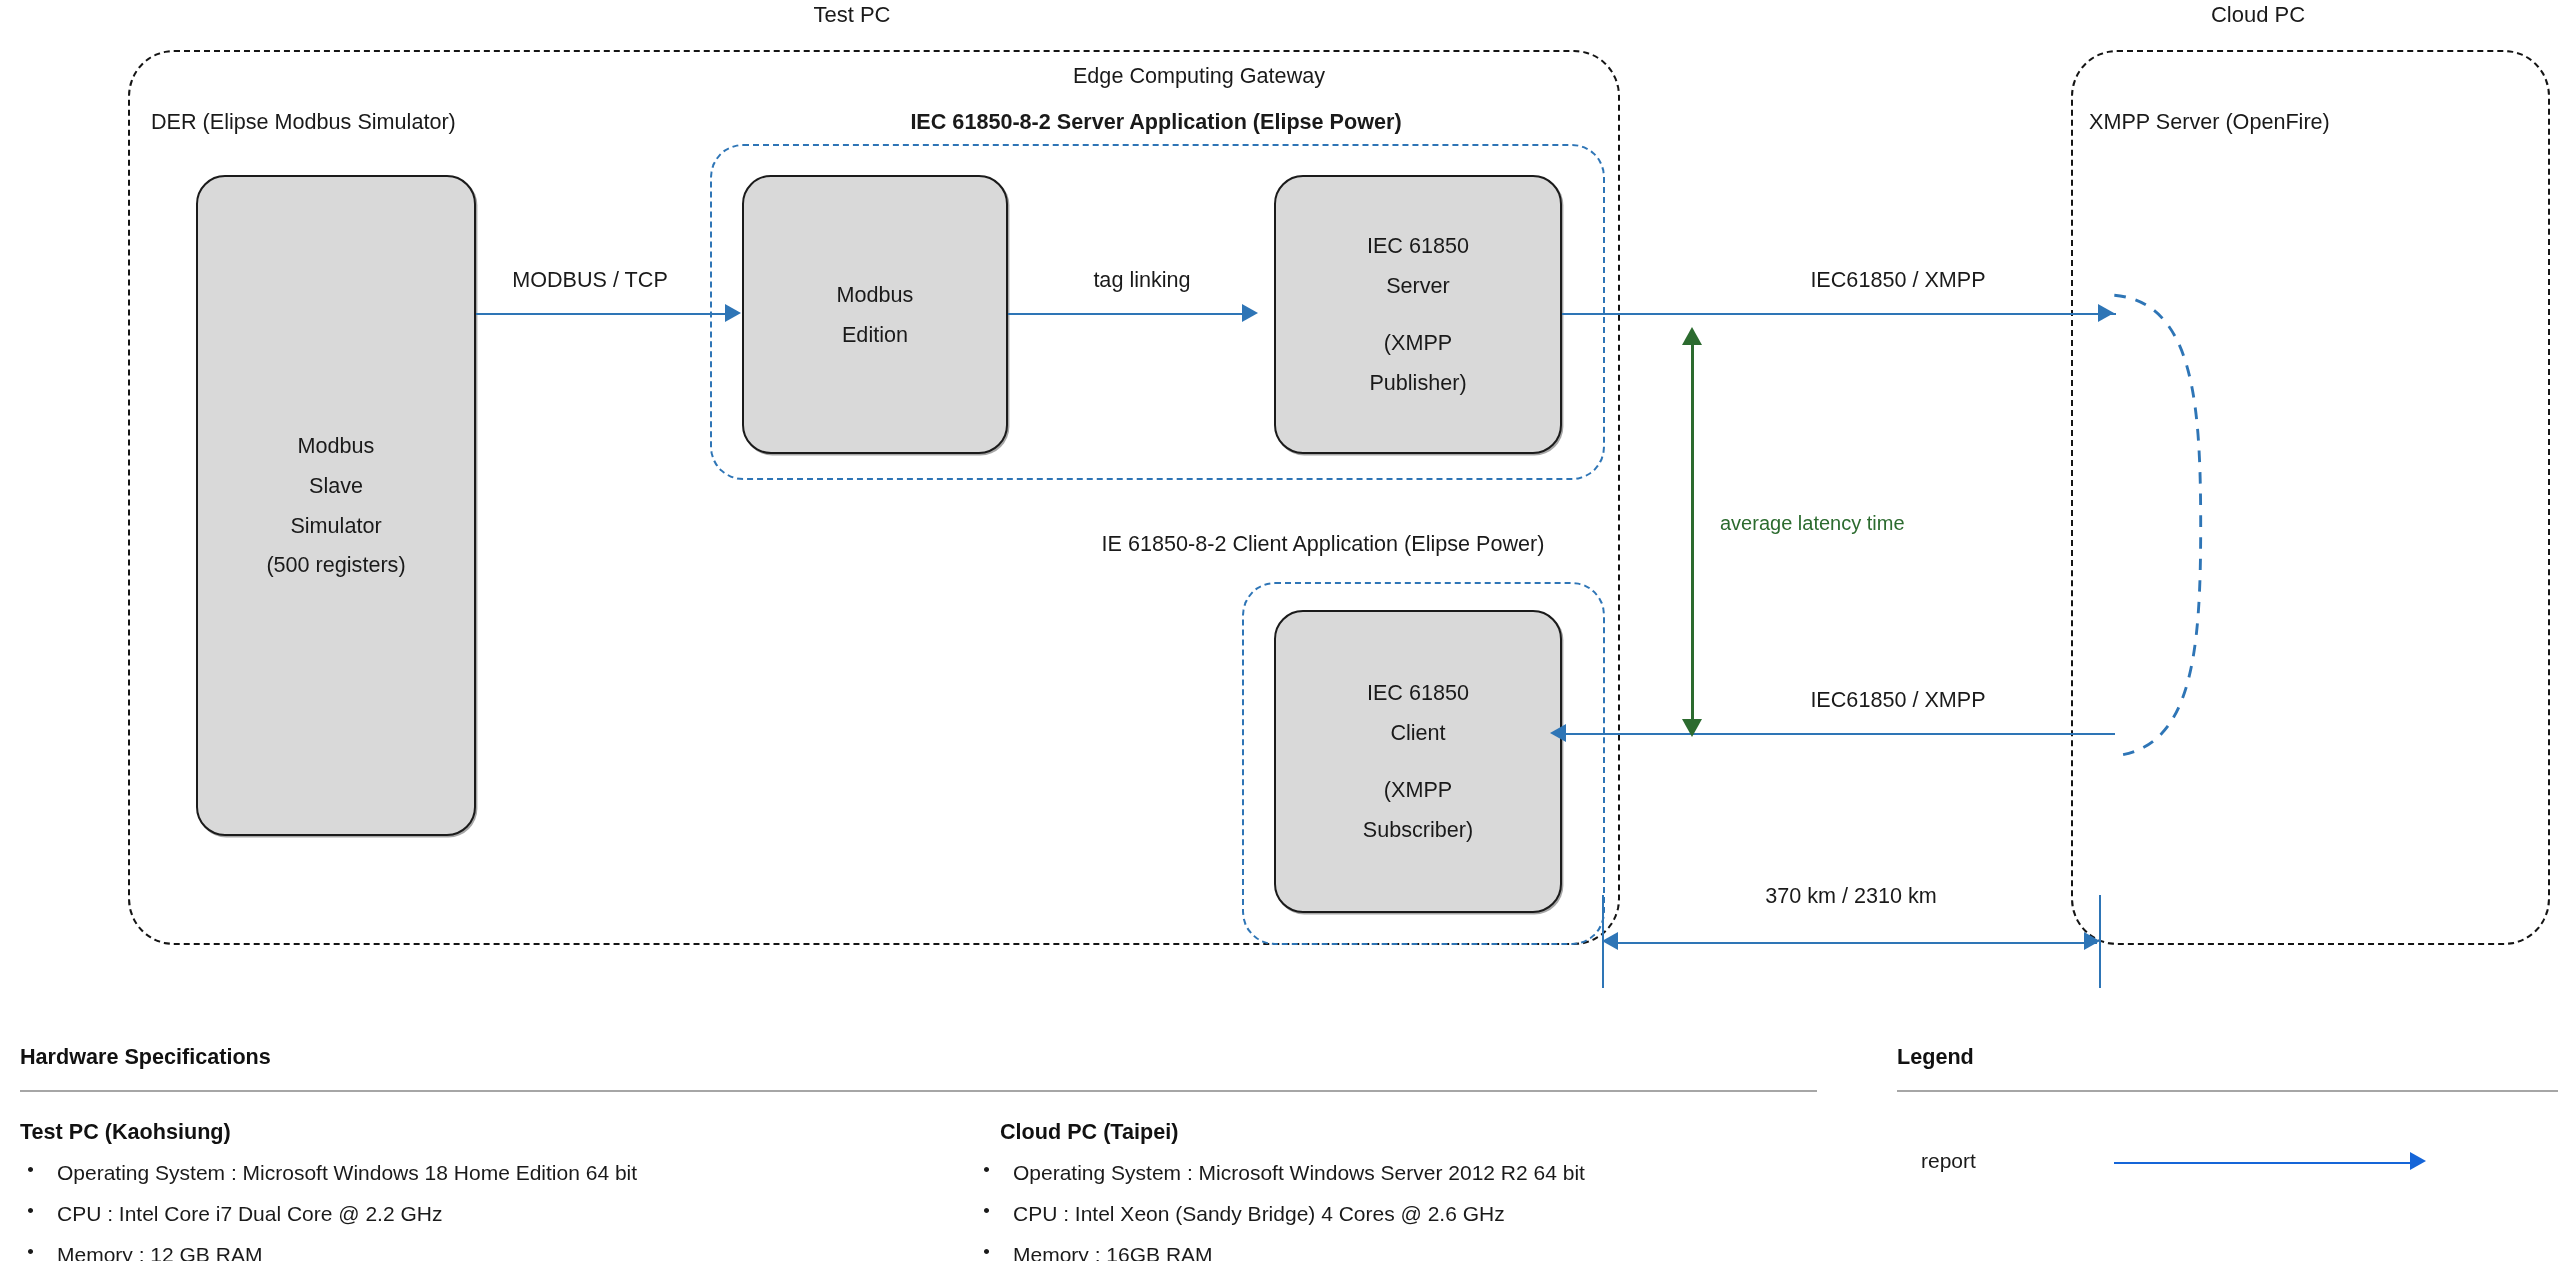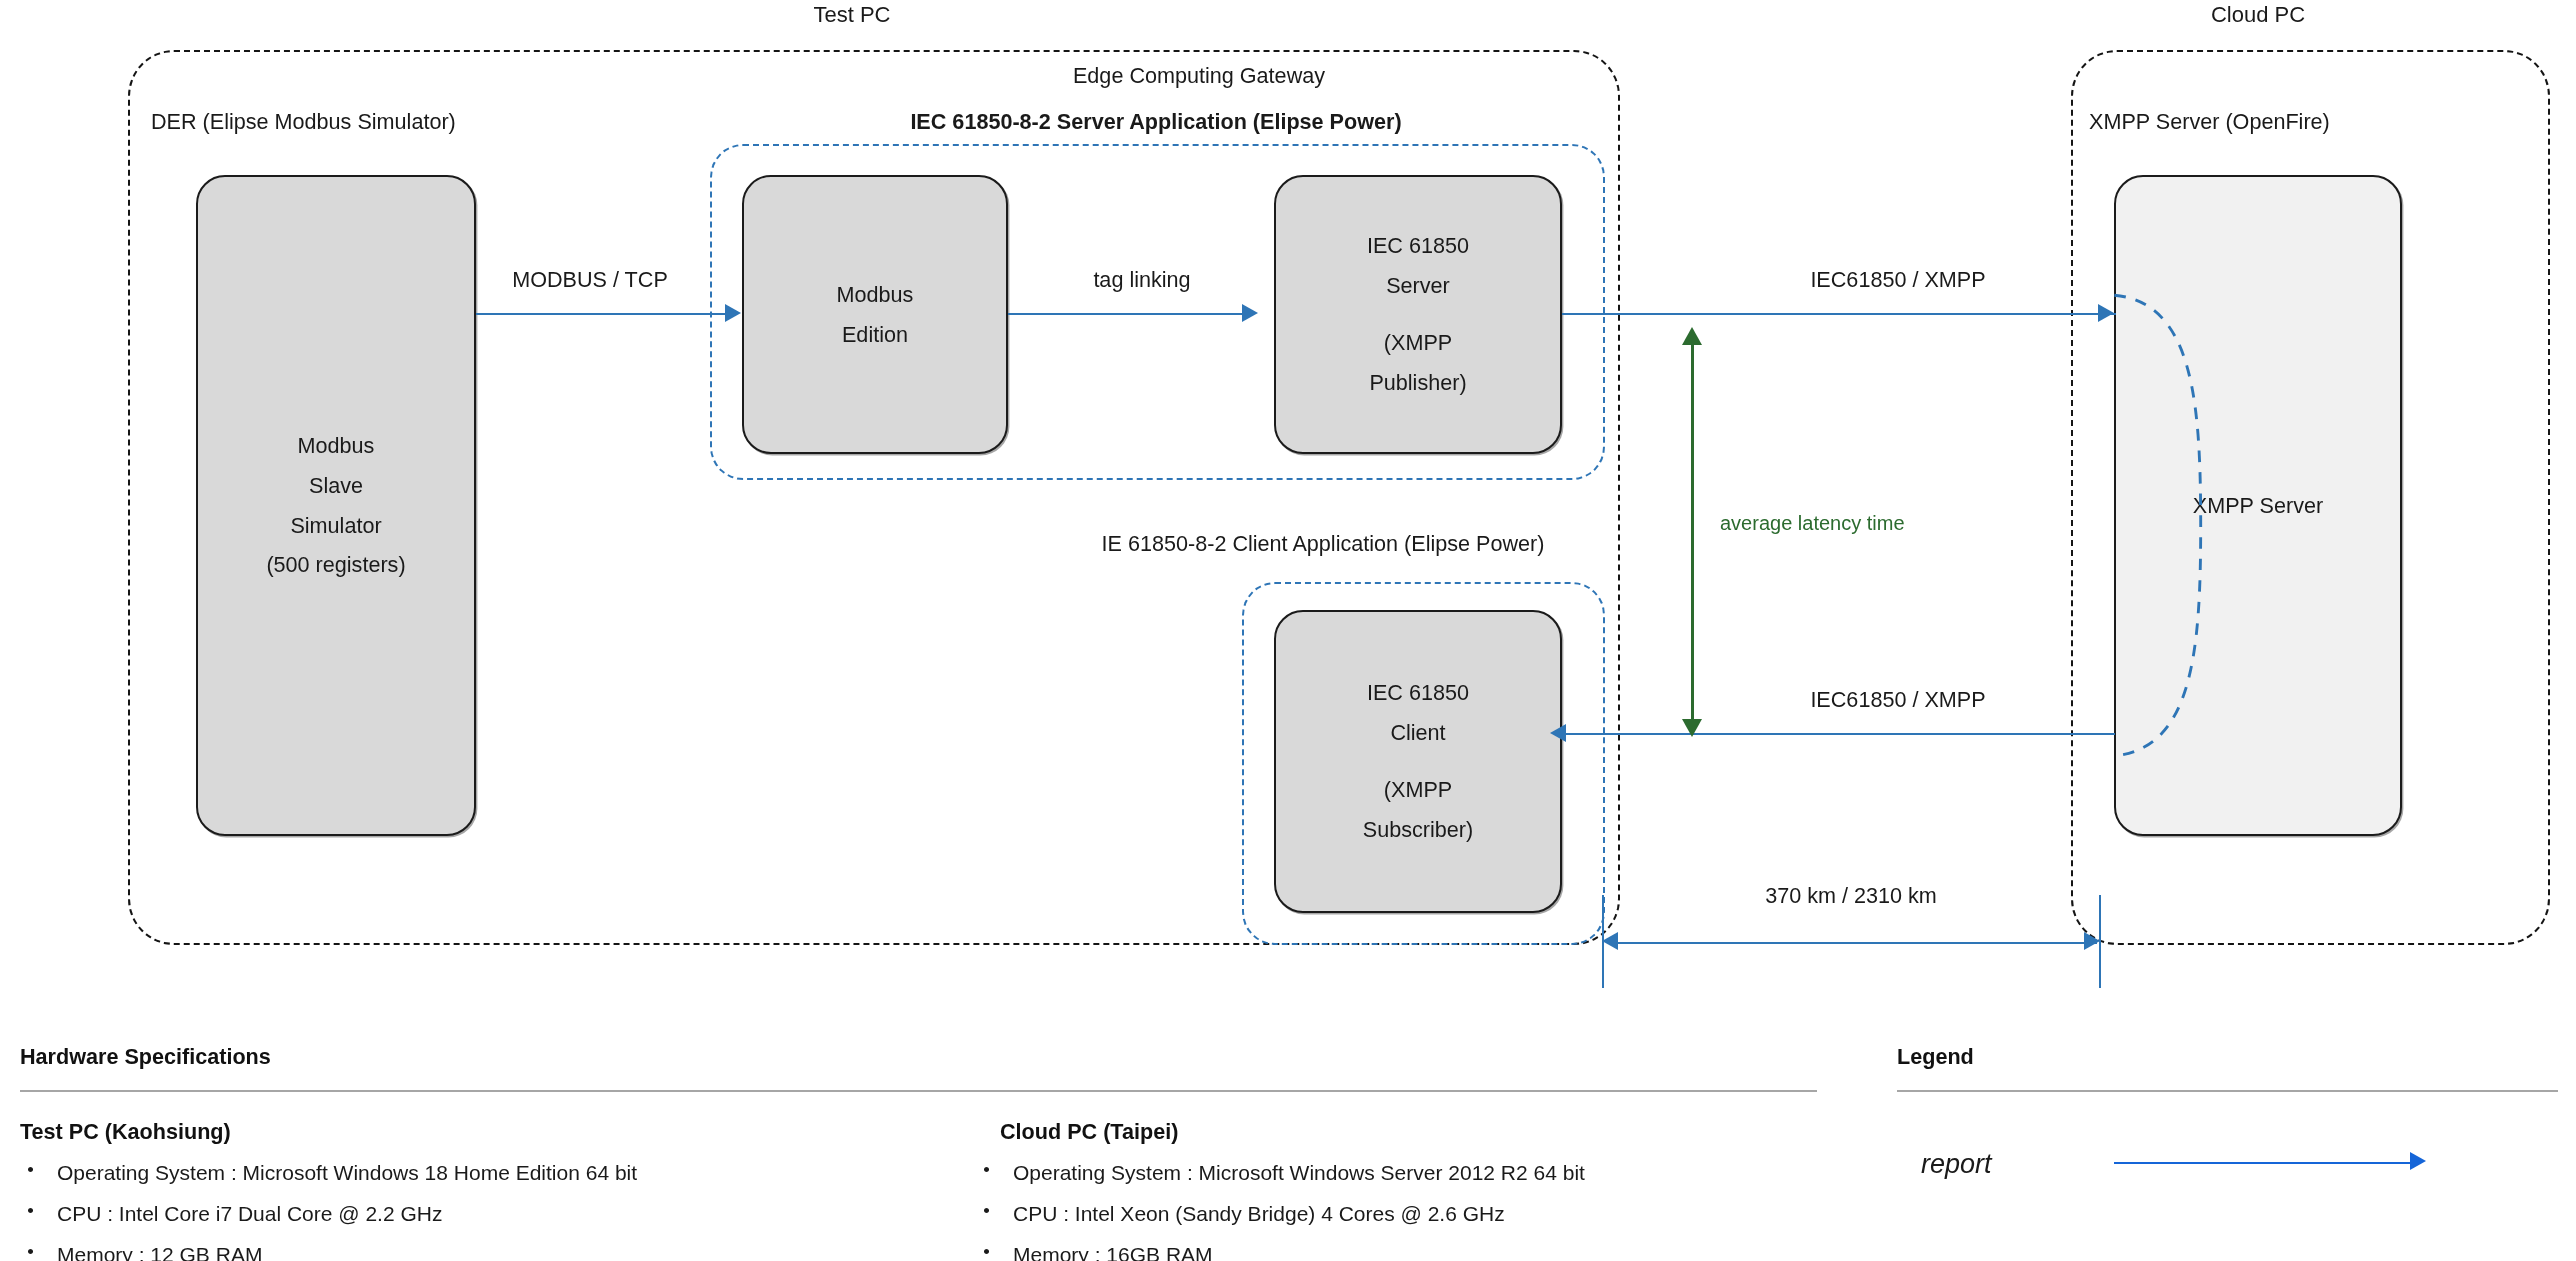--- a/index.html
+++ b/index.html
@@ -151,24 +151,23 @@
   }
   .bullets li::before {
     content: "\2022";
     position: absolute;
     left: 7.2px;
     top: -1.4px;
     font-size: 18.7px;
   }
   .legend-item {
     position: absolute;
-    font-size: 27px;
+    font-size: 21px;
     color: #1a1a1a;
     white-space: nowrap;
-    font-style: italic;
   }
   .legend-line {
     position: absolute;
     height: 0;
     border-top: 2.9px solid #1565D8;
   }
   .legend-arrow {
     position: absolute;
     width: 0; height: 0;
     border-left: 16px solid #1565D8;
@@ -231,25 +230,20 @@
   <div class="node" style="left:1274px; top:610px; width:288px; height:303px;">
     <div class="nodetext">
       <div>IEC 61850</div>
       <div>Client</div>
       <div style="height:17px;"></div>
       <div>(XMPP</div>
       <div>Subscriber)</div>
     </div>
   </div>
 
-  <div class="node light" style="left:2114px; top:175px; width:288px; height:661px;">
-    <div class="nodetext">
-      <div>XMPP Server</div>
-    </div>
-  </div>
 
   <svg class="curve-svg" style="left:2107px; top:288px; width:173px; height:475px;" viewBox="0 0 240 660">
     <path d="M 10 10 C 120 20, 130 160, 130 330 C 130 500, 120 640, 10 650" fill="none" stroke="#2E75B6" stroke-width="4" stroke-dasharray="16 14"></path>
   </svg>
 
   <div class="lbl center" style="left:590px; top:267px;">MODBUS / TCP</div>
   <div class="hline" style="left:476px; top:313px; width:250px;"></div>
   <div class="arrow-right" style="left:725px; top:304px;"></div>
 
   <div class="lbl center" style="left:1142px; top:267px;">tag linking</div>

